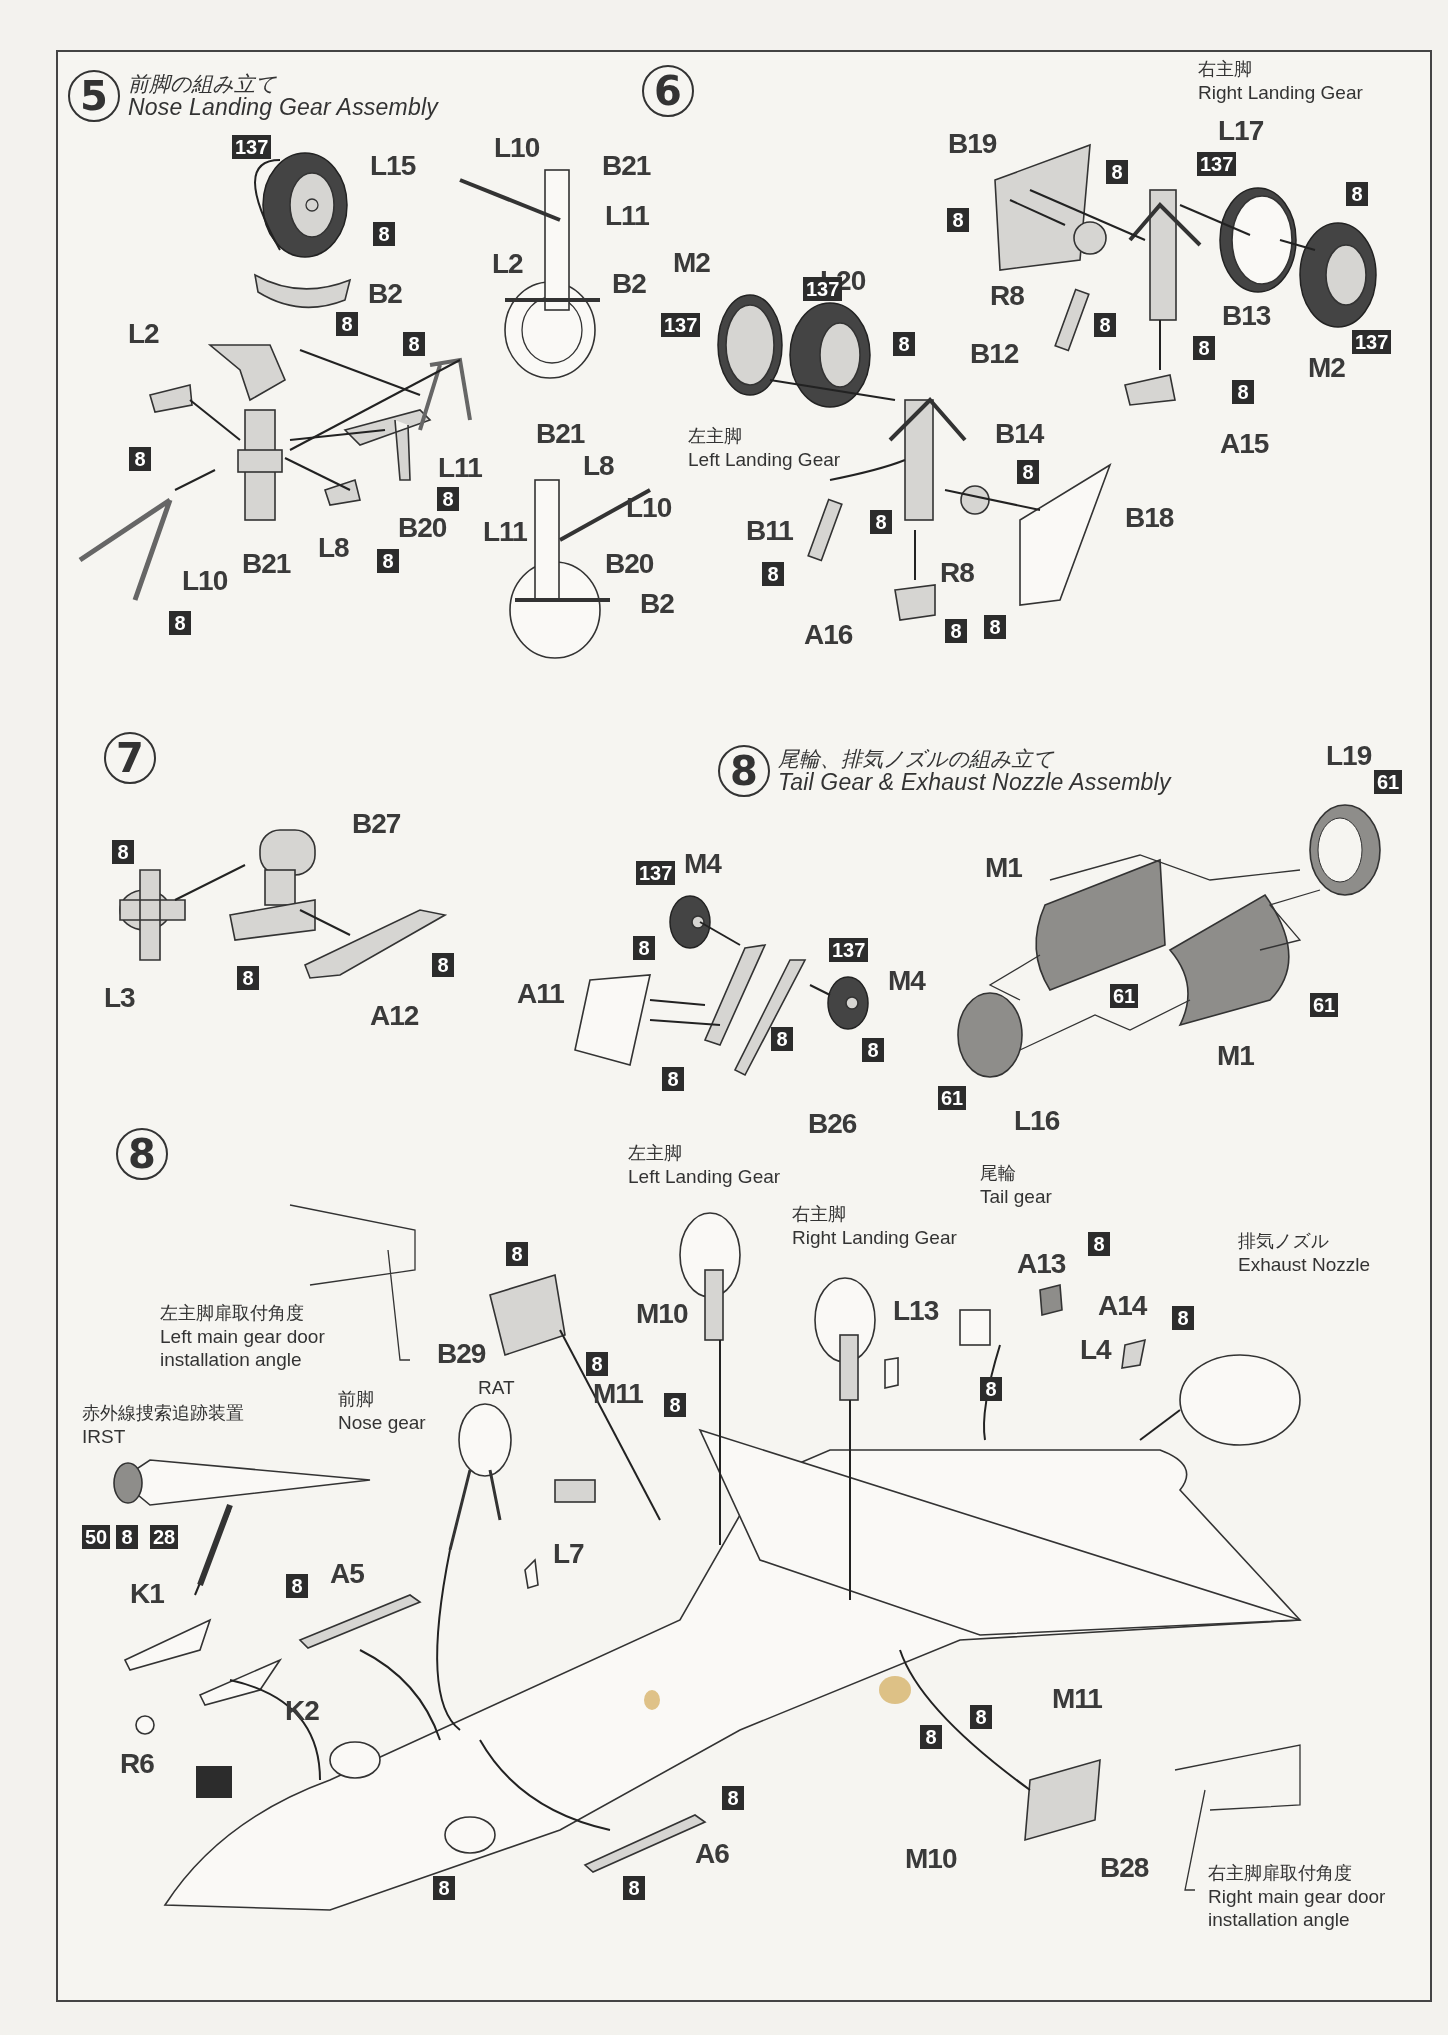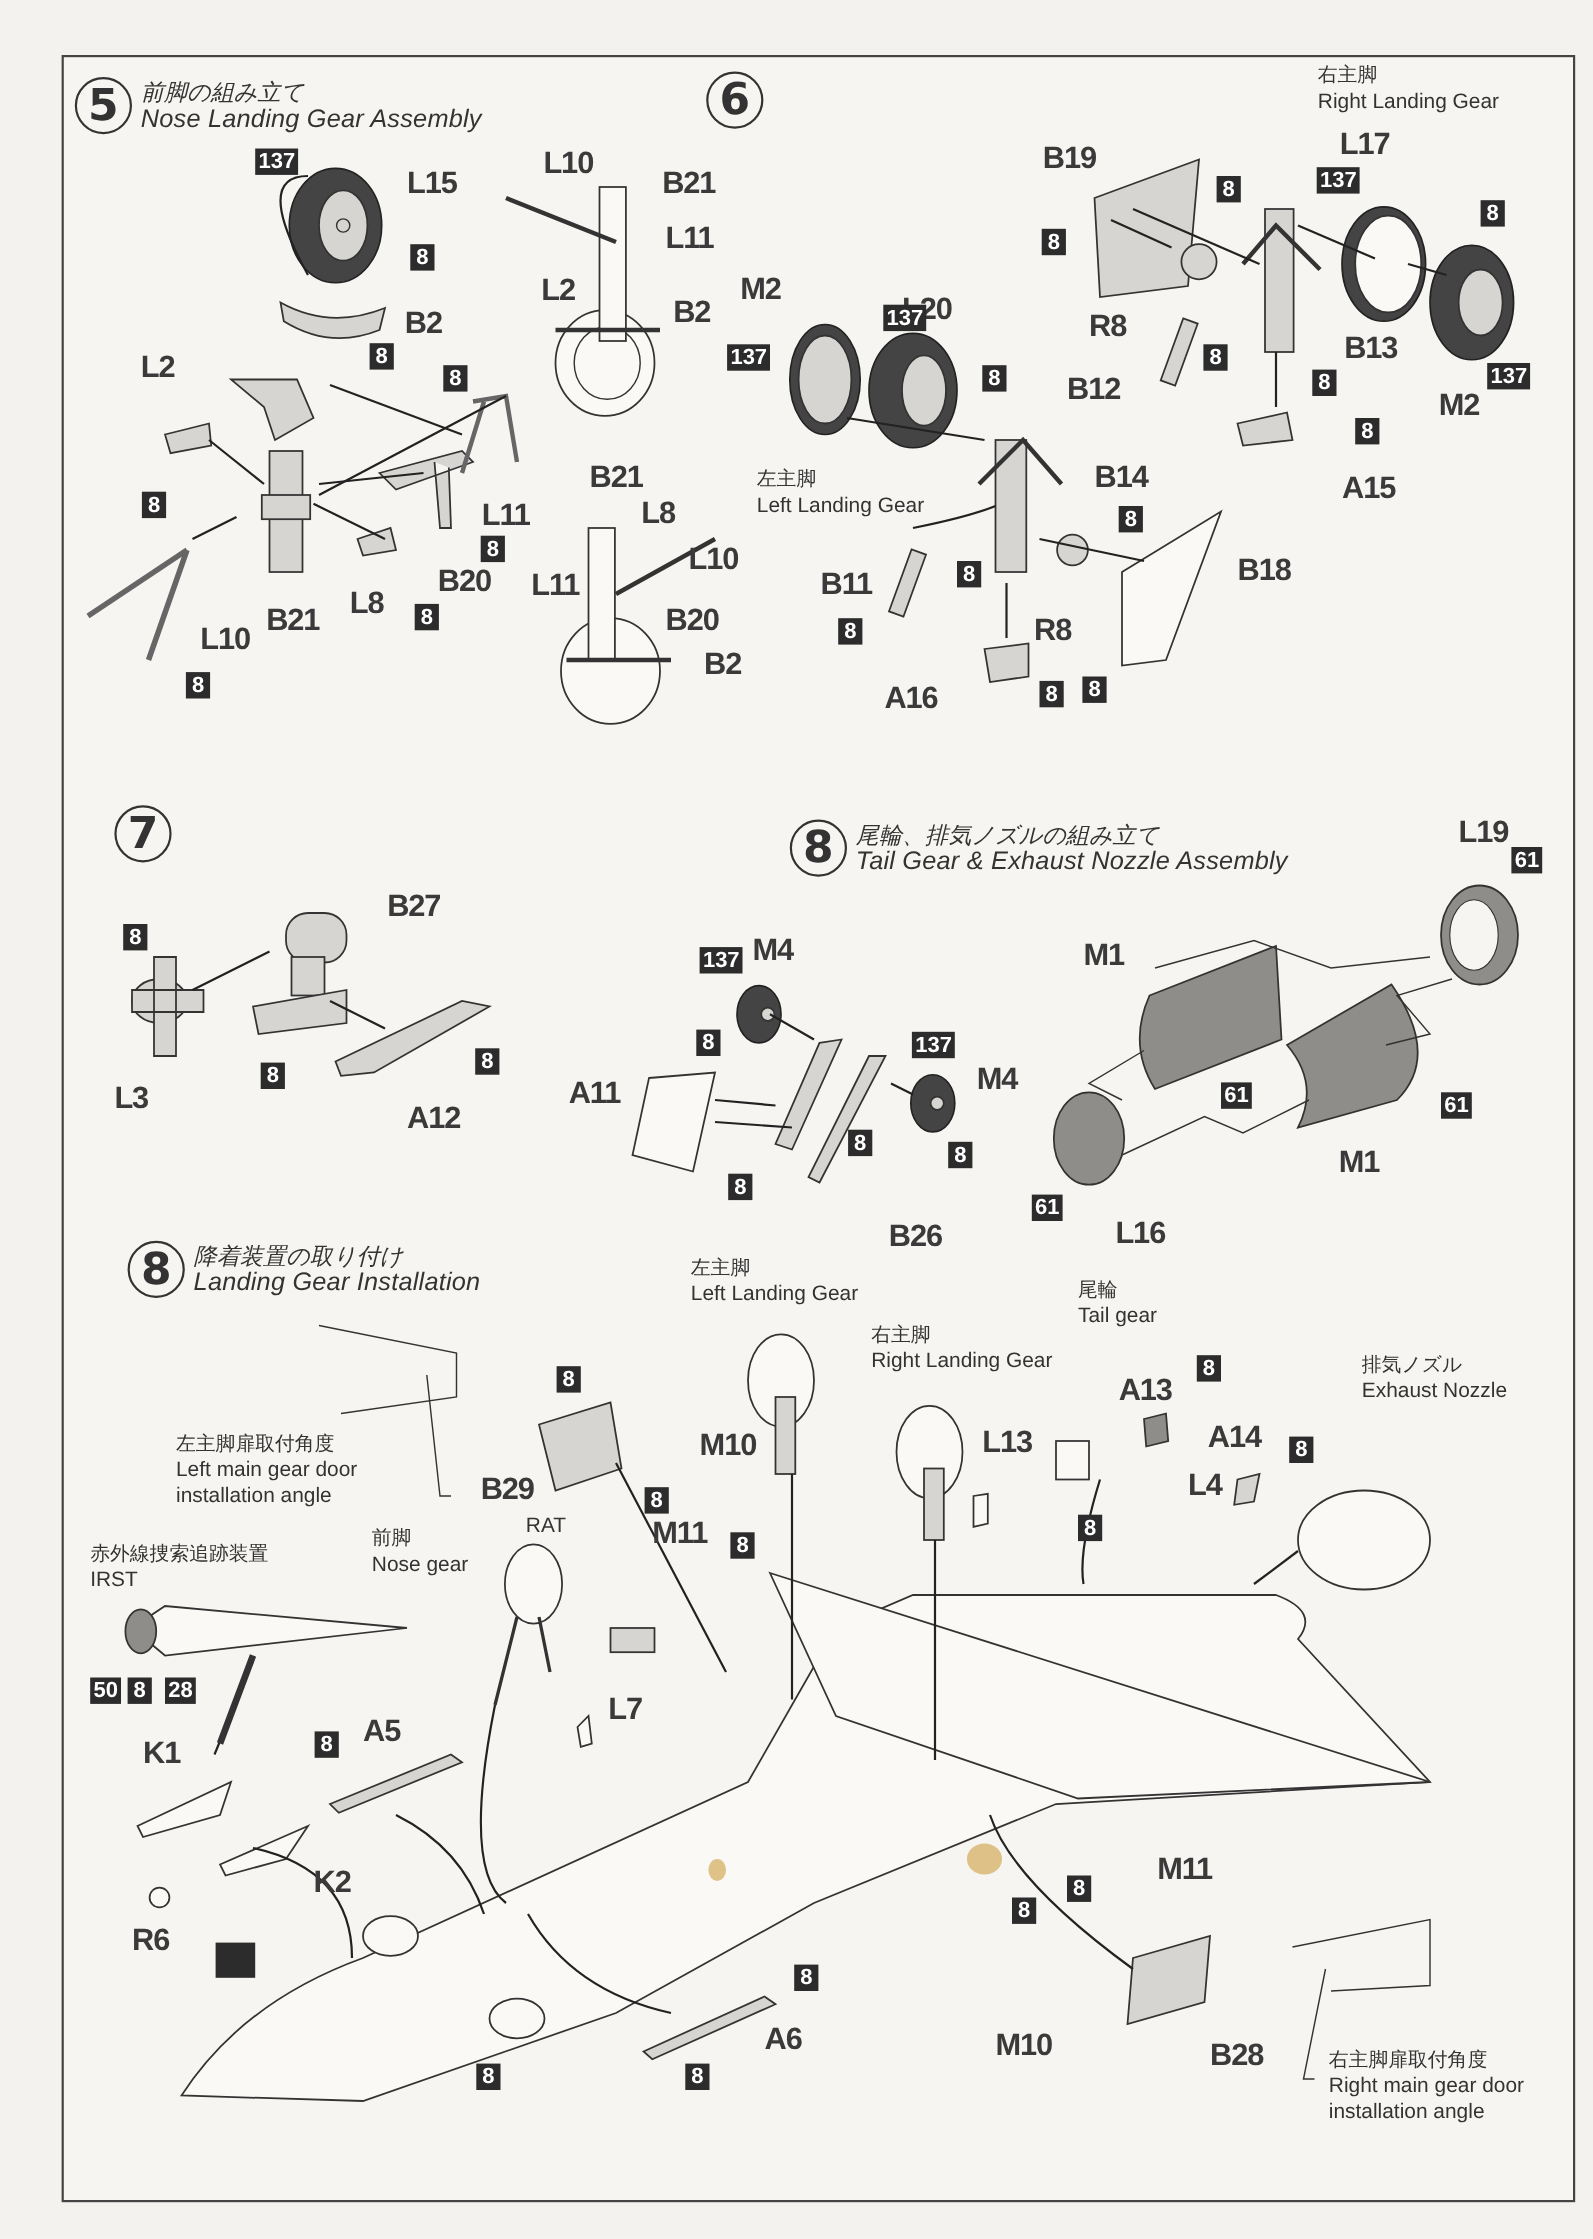--- a/index.html
+++ b/index.html
@@ -235,24 +235,20 @@
 </div>
 <div class="step-head" style="left:718px;top:745px">
   <div class="step-num">8</div>
   <div class="step-title">
     <div class="step-jp">尾輪、排気ノズルの組み立て</div>
     <div class="step-en">Tail Gear &amp; Exhaust Nozzle Assembly</div>
   </div>
 </div>
 <div class="step-head" style="left:116px;top:1128px">
   <div class="step-num">8</div>
-  <div class="step-title">
-    <div class="step-jp">降着装置の取り付け</div>
-    <div class="step-en">Landing Gear Installation</div>
-  </div>
 </div>
 
 <div class="note" style="left:1198px;top:58px">
     <div class="jp">右主脚</div>
     <div>Right Landing Gear</div>
   </div>
 <div class="note" style="left:688px;top:425px">
     <div class="jp">左主脚</div>
     <div>Left Landing Gear</div>
   </div>

